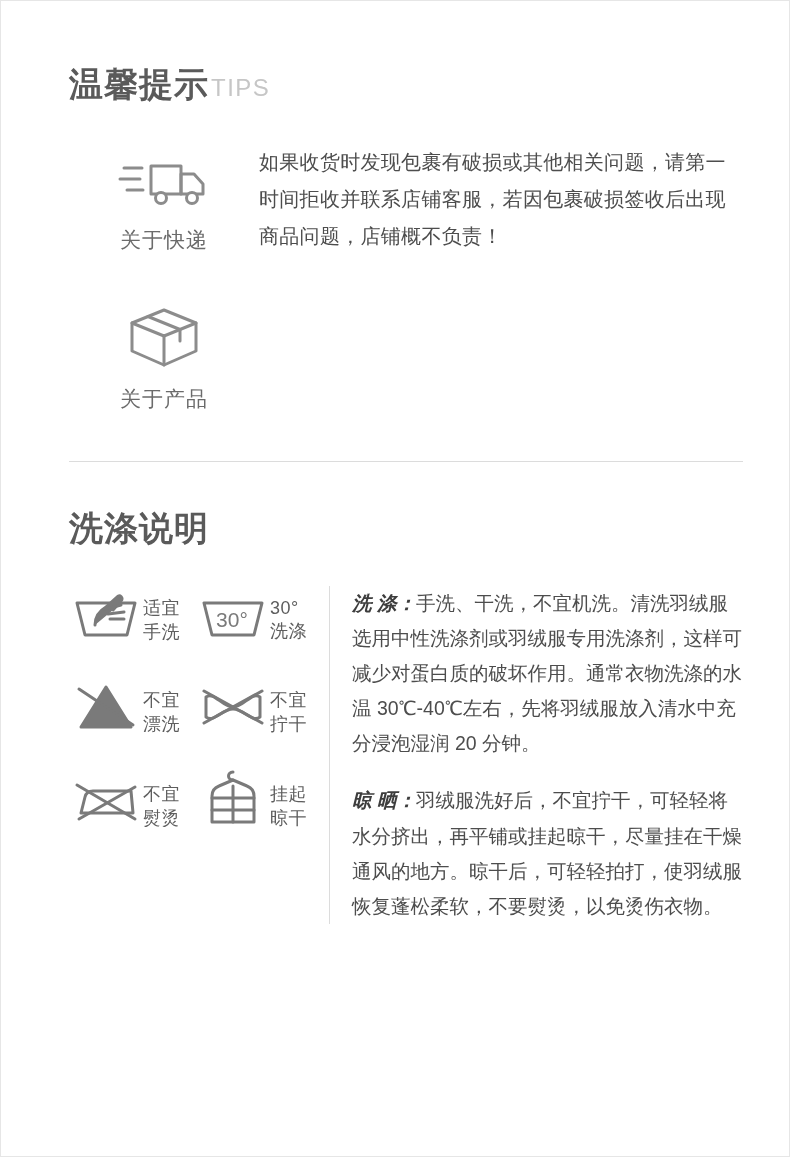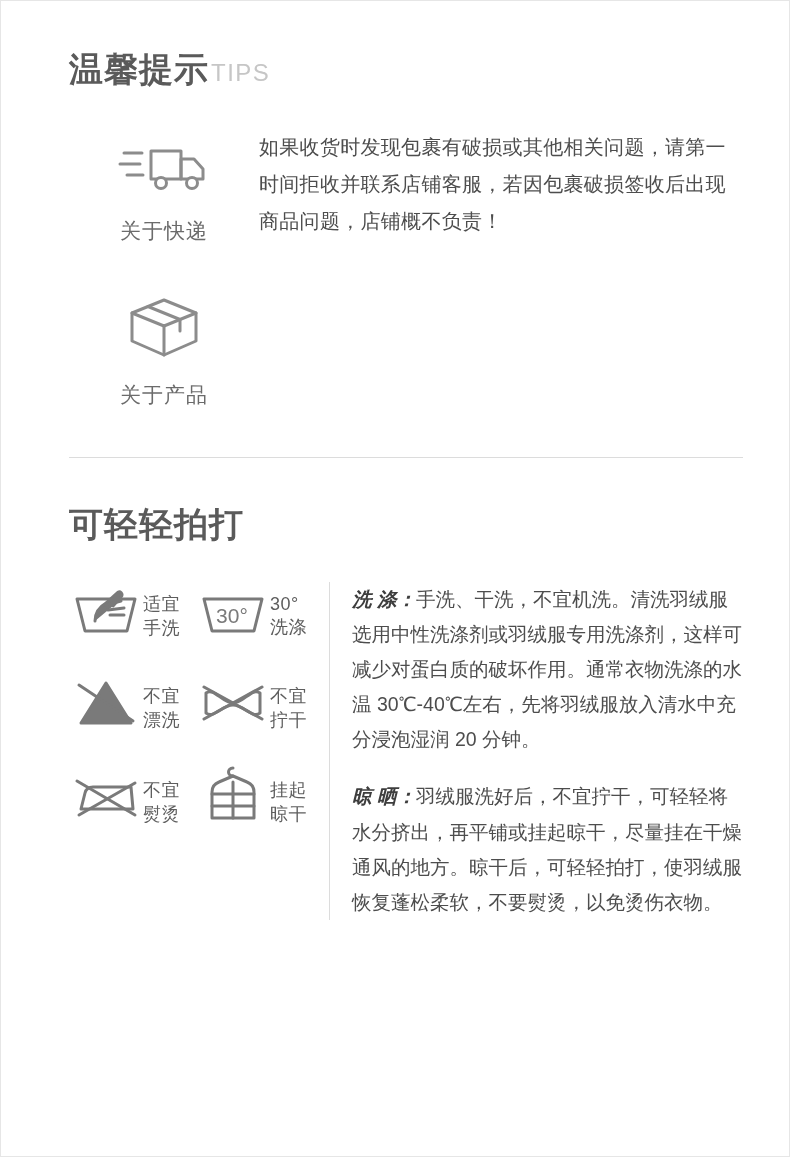--- a/index.html
+++ b/index.html
@@ -14,21 +14,21 @@
   .page {
     position: relative;
     width: 790px;
     height: 1157px;
     background: #fff;
     border: 1px solid #e6e6e6;
   }
   .inner {
     position: absolute;
     left: 68px;
-    top: 46px;
+    top: 61px;
     right: 46px;
   }
 
   
   .section-title {
     display: flex;
     align-items: baseline;
     white-space: nowrap;
   }
   .title-cn {
@@ -55,21 +55,21 @@
   .tip-icon-col {
     width: 190px;
     flex: 0 0 190px;
     display: flex;
     flex-direction: column;
     align-items: center;
     padding-top: 8px;
   }
   .tip-icon-col svg { display: block; }
   .tip-icon-label {
-    margin-top: 20px;
+    margin-top: 14px;
     font-size: 21px;
     color: #6b6b6b;
     letter-spacing: 1px;
   }
   .tip-text {
     flex: 1;
     font-size: 20px;
     line-height: 1.85;
     color: #4d4d4d;
     padding-top: 2px;
@@ -168,21 +168,21 @@
           </span>
           <span class="tip-icon-label">关于产品</span>
         </div>
       </div>
 
     </div>
 
     <div class="divider"></div>
 
     <div class="section-title wash-head">
-      <span class="title-cn">可轻轻拍打</span>
+      <span class="title-cn">洗涤说明</span>
     </div>
 
     <div class="wash-body">
 
       <div class="wash-icons">
 
         <div class="wash-item">
           <span>
             <svg width="74" height="56" viewBox="0 0 74 56" fill="none" stroke="#7a7a7a" stroke-width="3" stroke-linecap="round" stroke-linejoin="round">
               <path d="M8 16 H66 L58 48 H16 Z"></path>

